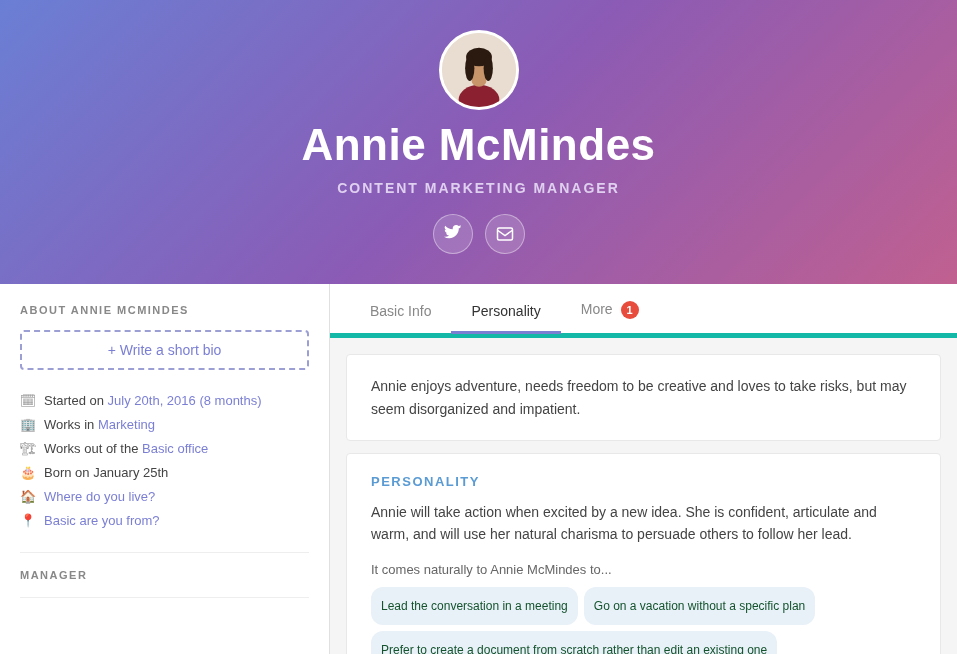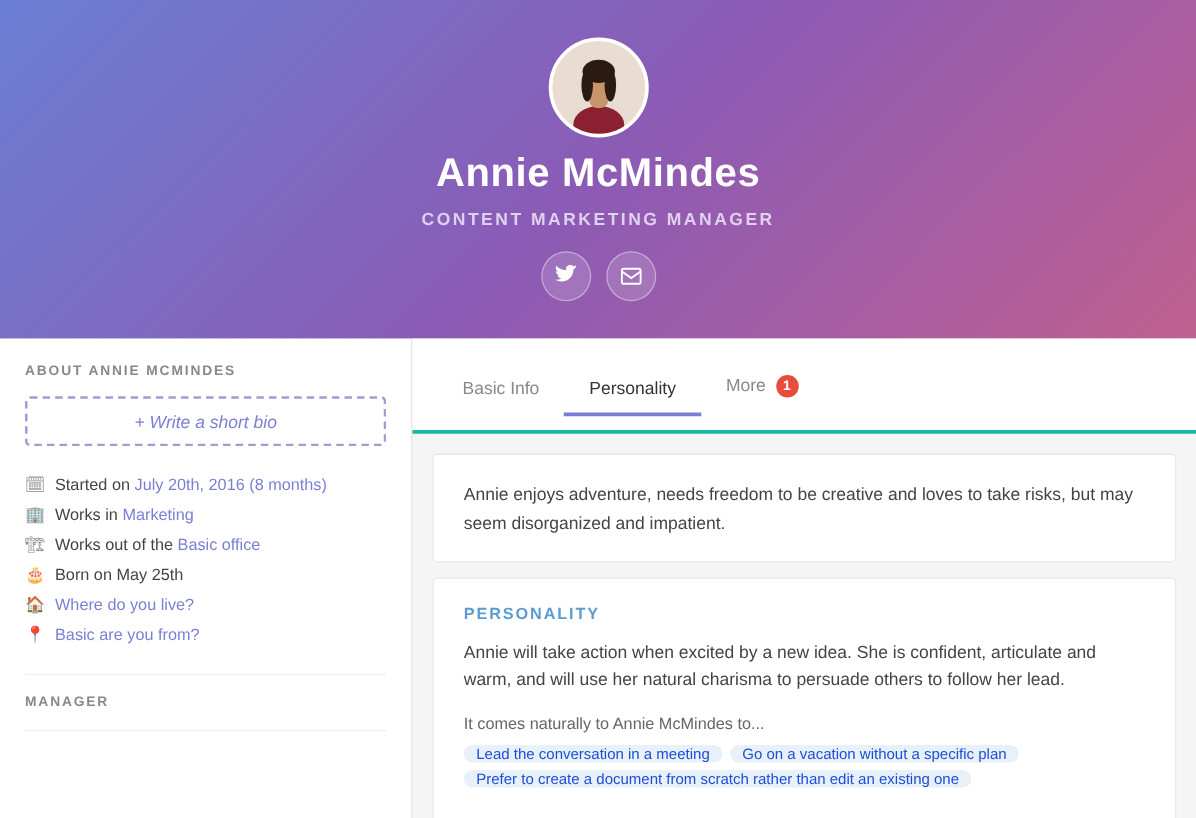--- a/index.html
+++ b/index.html
@@ -21,21 +21,21 @@
       background: #e8ddd0;
       overflow: hidden;
       border: 3px solid #fff;
       display: flex;
       align-items: center;
       justify-content: center;
     }
     .avatar-svg { width: 80px; height: 80px; }
     .header-name {
       color: #fff;
-      font-size: 32px;
+      font-size: 44px;
       font-weight: 600;
       letter-spacing: 0.5px;
       text-align: right;
     }
     .header-title {
       color: #e0d0f0;
       font-size: 14px;
       font-weight: 700;
       letter-spacing: 2px;
       text-transform: uppercase;
@@ -90,21 +90,20 @@
       padding: 10px 16px;
       color: #7b7fd4;
       font-size: 14px;
       font-weight: 500;
       cursor: pointer;
       display: flex;
       align-items: center;
       justify-content: center;
       gap: 6px;
       margin-bottom: 18px;
-      font-style: italic;
     }
     .info-list { list-style: none; margin-bottom: 20px; }
     .info-list li {
       display: flex;
       align-items: center;
       gap: 8px;
       font-size: 13px;
       color: #444;
       padding: 4px 0;
     }
@@ -126,22 +125,22 @@
       flex: 1;
       background: #f5f5f5;
       padding: 0;
     }
 
     
     .tabs-bar {
       background: #fff;
       display: flex;
       align-items: flex-end;
-      padding: 12px 20px;
-      border-bottom: 3px solid #14b8a6;
+      padding: 0 20px;
+      border-bottom: 5px solid #14b8a6;
       gap: 0;
     }
     .tab {
       padding: 16px 20px 12px;
       font-size: 14px;
       color: #888;
       cursor: pointer;
       border-bottom: 3px solid transparent;
       font-weight: 500;
       position: relative;
@@ -190,23 +189,23 @@
     }
     .personality-subtitle {
       font-size: 13px;
       color: #666;
       margin-top: 16px;
       margin-bottom: 10px;
     }
     .tag-list { display: flex; flex-wrap: wrap; gap: 6px; margin-bottom: 14px; }
     .tag {
       background: #e8f0f8;
-      color: #1d4ed8;
+      color: #14532d;
       border-radius: 12px;
-      padding: 0 10px;
+      padding: 12px 10px;
       font-size: 12px;
     }
   </style>
 </head>
 <body>
 
 <div class="header">
   <div class="avatar-circle">
     <svg class="avatar-svg" viewBox="0 0 80 80" xmlns="http://www.w3.org/2000/svg">
       <circle cx="40" cy="40" r="40" fill="#e8ddd0"></circle>
@@ -254,21 +253,21 @@
       <li>
         <span class="icon-sm">🏢</span>
         <span>Works in <a href="#">Marketing</a></span>
       </li>
       <li>
         <span class="icon-sm">🏗</span>
         <span>Works out of the <a href="#">Basic office</a></span>
       </li>
       <li>
         <span class="icon-sm">🎂</span>
-        <span>Born on May 25th</span>
+        <span>Born on January 25th</span>
       </li>
       <li>
         <span class="icon-sm">🏠</span>
         <a href="#">Where do you live?</a>
       </li>
       <li>
         <span class="icon-sm">📍</span>
         <a href="#">Basic are you from?</a>
       </li>
     </ul>

